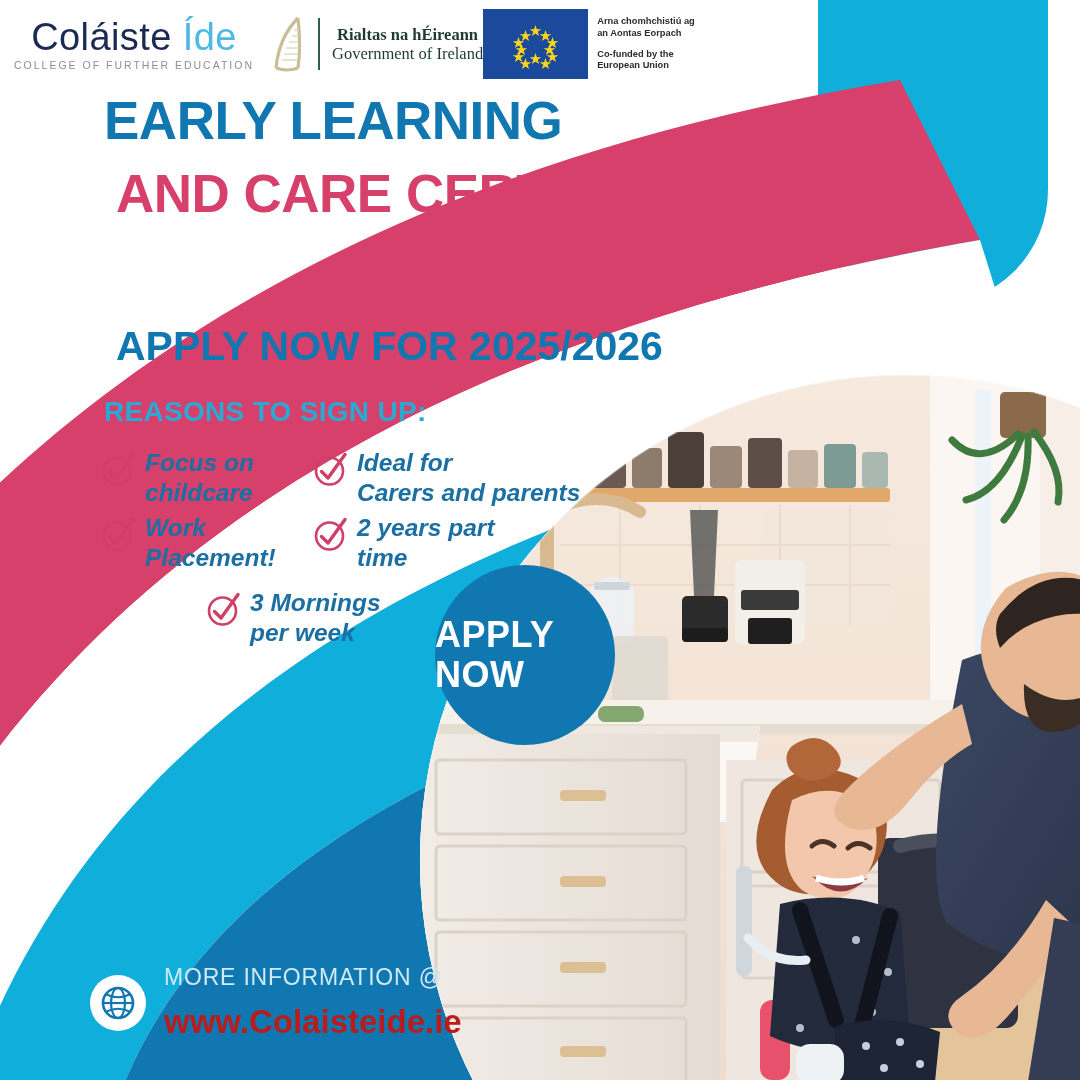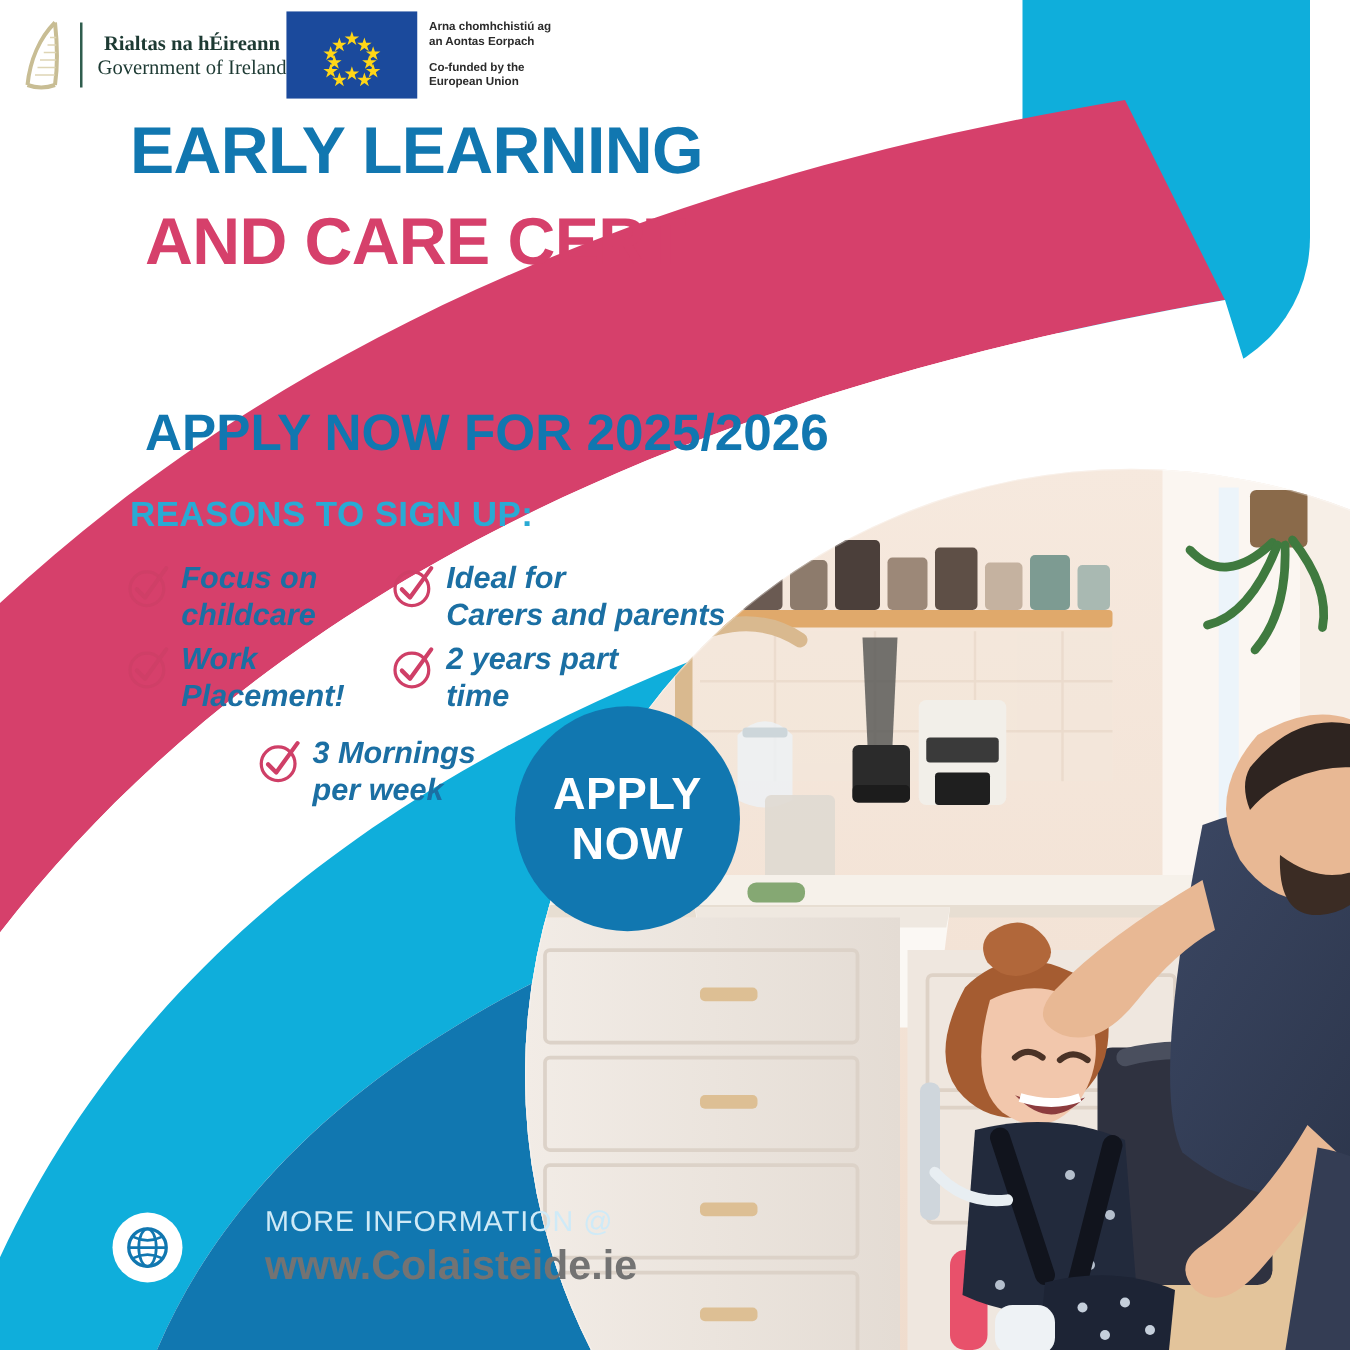--- a/index.html
+++ b/index.html
@@ -143,69 +143,68 @@
   }
   #reason-0 { left: 100px;  top: 448px; }
   #reason-1 { left: 100px;  top: 513px; }
   #reason-2 { left: 312px;  top: 448px; }
   #reason-3 { left: 312px;  top: 513px; }
   #reason-4 { left: 205px;  top: 588px; }
 
   
   #apply-circle {
     position: absolute;
-    left: 412px; top: 565px;
+    left: 435px; top: 565px;
     width: 180px; height: 180px;
     border-radius: 50%;
     background: #1177b0;
     display: flex;
     flex-direction: column;
-    align-items: center;
+    align-items: flex-start;
     justify-content: center;
     z-index: 6;
     cursor: pointer;
   }
   #apply-circle .ac-l {
     color: #ffffff;
     font-weight: bold;
     font-size: 36px;
     line-height: 1.12;
     letter-spacing: 0.5px;
   }
 
   
   #footer {
     position: absolute;
     left: 90px; top: 965px;
     display: flex;
     align-items: center;
     z-index: 6;
-    gap: 48px;
   }
   #globe-badge {
     width: 56px; height: 56px;
     border-radius: 50%;
     background: #ffffff;
     display: flex; align-items: center; justify-content: center;
     flex: 0 0 auto;
   }
   #footer-text { margin-left: 18px; }
   #more-info {
     color: #cfeaf7;
     font-size: 23px;
     letter-spacing: 0.8px;
     line-height: 1.1;
     white-space: nowrap;
   }
   #site-url {
-    color: #737373;
+    color: #b91c1c;
     font-weight: bold;
     font-size: 33px;
     line-height: 1.15;
-    margin-top: 3px;
+    margin-top: 13px;
     white-space: nowrap;
   }
 </style>
 </head>
 <body>
 
 <div id="poster">
 
   <svg id="bg-layer" viewBox="0 0 1080 1080">
     <defs>
@@ -428,20 +427,26 @@
         </g>
 
         <circle cx="905" cy="860" r="485" fill="none" stroke="#ffffff" stroke-width="2" opacity="0.35"></circle>
       </g>
 
     </g>
   </svg>
 
   <div id="logo-bar">
 
+    <div class="logo-colaiste">
+      <div class="word">
+        <span class="c1">Coláiste </span><span class="c2">Íde</span>
+      </div>
+      <div class="sub">COLLEGE OF FURTHER EDUCATION</div>
+    </div>
 
     <svg class="harp-box" viewBox="0 0 38 60">
       <path d="M30 4 C18 16 10 34 8 54" stroke="#c8bd94" stroke-width="3.2" fill="none"></path>
       <path d="M30 4 C32 22 32 40 30 54" stroke="#c8bd94" stroke-width="3.2" fill="none"></path>
       <path d="M8 54 Q19 58 30 54" stroke="#c8bd94" stroke-width="3.2" fill="none"></path>
       <g stroke="#ded5b4" stroke-width="1.3">
         <line x1="14" y1="46" x2="30" y2="46"></line>
         <line x1="16" y1="40" x2="30.5" y2="40"></line>
         <line x1="18" y1="34" x2="31" y2="34"></line>
         <line x1="21" y1="28" x2="31" y2="28"></line>

